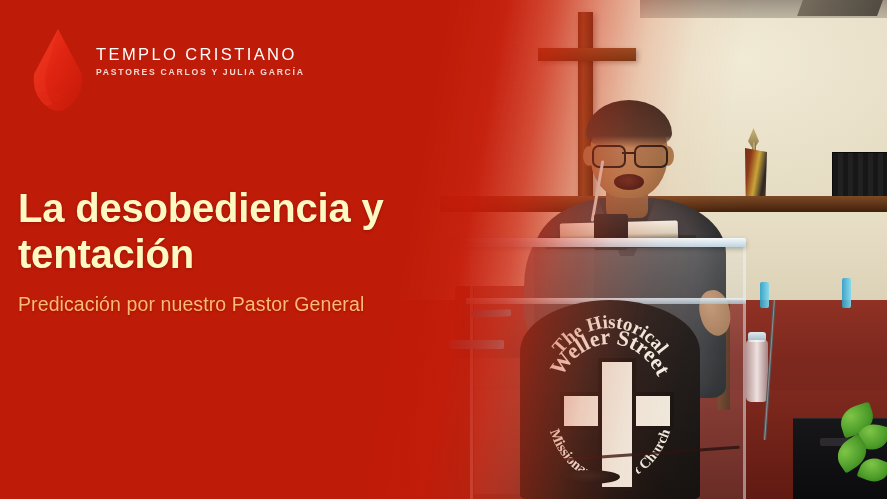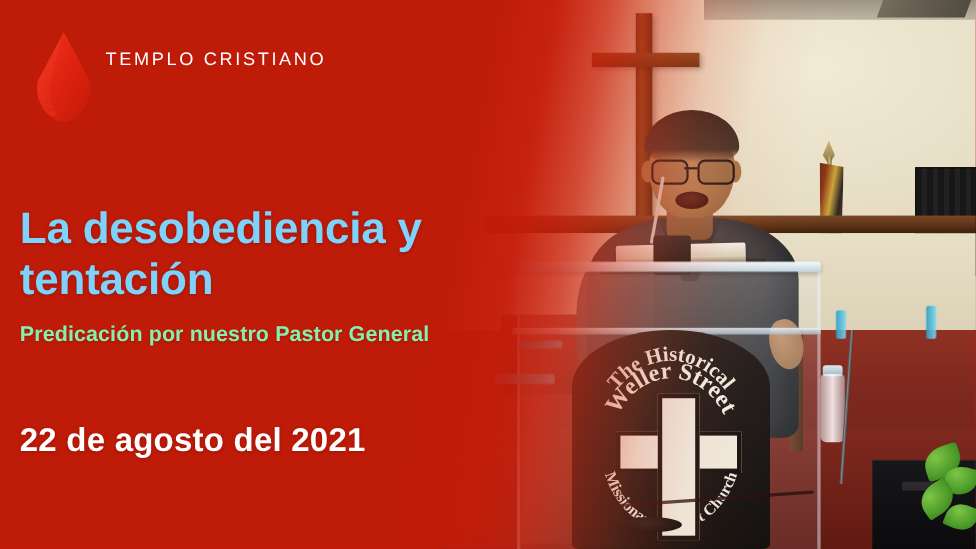--- a/index.html
+++ b/index.html
@@ -452,35 +452,35 @@
     line-height: 1;
     margin-top: 5px;
     white-space: nowrap;
   }
 
   .headline {
     position: absolute;
     left: 18px;
     top: 186px;
     width: 470px;
-    color: #7dd3fc;
+    color: #fef9c3;
     font-size: 40px;
     font-weight: 700;
     line-height: 1.14;
     letter-spacing: -0.2px;
     text-shadow: 0 1px 3px rgba(90,10,0,.35);
   }
   .subhead {
     position: absolute;
     left: 18px;
     top: 292px;
     width: 470px;
-    color: #86efac;
+    color: #fdba74;
     font-size: 19.5px;
-    font-weight: 700;
+    font-weight: 400;
     line-height: 1.25;
     letter-spacing: .1px;
     text-shadow: 0 1px 2px rgba(90,10,0,.3);
   }
   .date {
     position: absolute;
     left: 18px;
     top: 384px;
     color: #FFFFFF;
     font-size: 30px;
@@ -613,26 +613,26 @@
           <path d="M28 1 L52 46 Q54 63 44 74 Q36 83 28 83 Q20 83 12 74 Q2 63 4 46 Z" fill="url(#dropGrad)"></path>
           <path d="M28 1 L16 44 Q13 62 22 76 Q16 80 12 74 Q2 63 4 46 Z" fill="#EE3A22" opacity=".35"></path>
           <g stroke="#D82513" stroke-width="2" fill="none" opacity=".55">
             <path d="M12 64 Q22 70 30 66"></path>
             <path d="M11 69 Q21 75 29 71"></path>
           </g>
         </svg>
       </div>
       <div class="logo-text">
         <div class="logo-line1">TEMPLO CRISTIANO</div>
+        <div class="logo-line3">PASTORES CARLOS Y JULIA GARCÍA</div>
       </div>
     </div>
 
     <div class="headline">La desobediencia y tentación</div>
 
     <div class="subhead">
       <div>Predicación por nuestro Pastor General</div>
     </div>
 
-    <div class="date">22 de agosto del 2021</div>
 
   </div>
 
 </div>
 
 </body></html>

